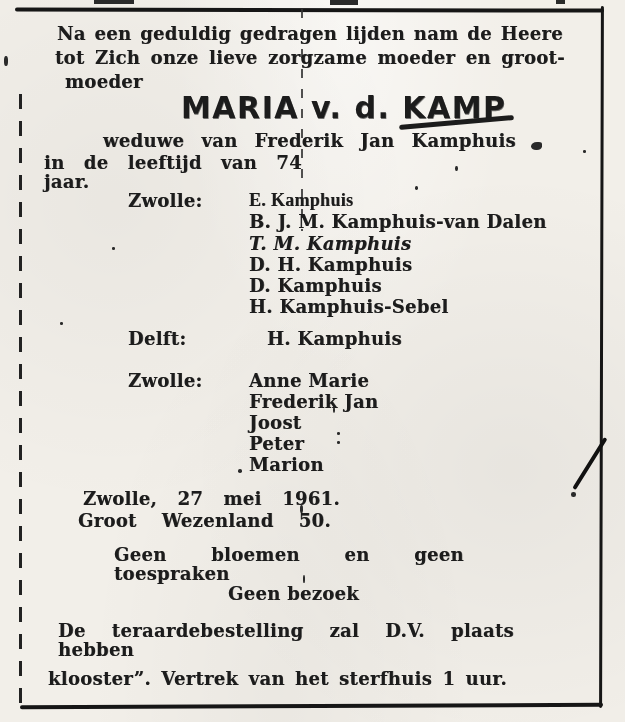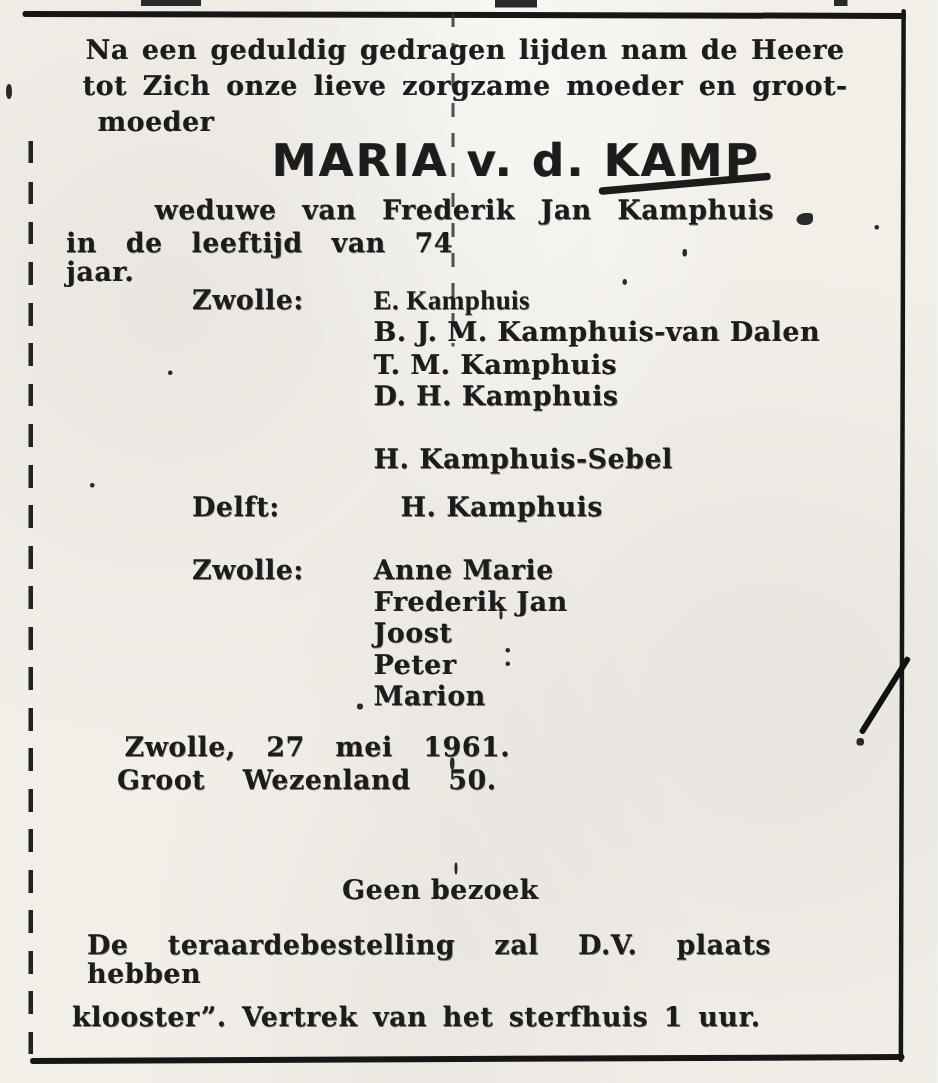--- a/index.html
+++ b/index.html
@@ -62,37 +62,39 @@
     <span>MARIA v. d.</span>
     <span class="surname">KAMP</span>
   </div>
 
   <div class="line jline" style="left:103px; top:131px; width:413px;">weduwe van Frederik Jan Kamphuis</div>
   <div class="line jline" style="left:44px; top:153px; width:258px;">in de leeftijd van 74 jaar.</div>
 
   <div class="line place-label" style="top:191px;">Zwolle:</div>
   <div class="line member" style="top:191px;font-family:Liberation Serif, serif;">E. Kamphuis</div>
   <div class="line member" style="top:212px;">B. J. M. Kamphuis-van Dalen</div>
-  <div class="line member" style="top:234px;">T. M. Kamphuis</div>
+  <div class="line member" style="top:234px;font-style:italic;">T. M. Kamphuis</div>
   <div class="line member" style="top:255px;">D. H. Kamphuis</div>
+  <div class="line member" style="top:276px;">D. Kamphuis</div>
   <div class="line member" style="top:297px;">H. Kamphuis-Sebel</div>
 
   <div class="line place-label" style="top:329px;">Delft:</div>
   <div class="line member" style="top:329px;margin-left:18px;">H. Kamphuis</div>
 
   <div class="line place-label" style="top:371px;">Zwolle:</div>
   <div class="line member" style="top:371px;">Anne Marie</div>
   <div class="line member" style="top:392px;">Frederik Jan</div>
   <div class="line member" style="top:413px;">Joost</div>
   <div class="line member" style="top:434px;">Peter</div>
   <div class="line member" style="top:455px;">Marion</div>
 
   <div class="line jline" style="left:57px; top:489px; width:257px;margin-left:26px;">Zwolle, 27 mei 1961.</div>
   <div class="line jline" style="left:78px; top:511px; width:253px;">Groot Wezenland 50.</div>
 
+  <div class="line jline" style="left:114px; top:545px; width:350px;">Geen bloemen en geen toespraken</div>
   <div class="line" style="left:228px; top:584px;">Geen bezoek</div>
 
   <div class="line jline" style="left:58px; top:621px; width:456px;">De teraardebestelling zal D.V. plaats hebben</div>
   <div class="line jline" style="left:48px; top:669px; width:459px;">klooster”. Vertrek van het sterfhuis 1 uur.</div>
 
   <div>
     <div class="speck" style="left:531px; top:142px; width:11px; height:8px; border-radius:60% 30% 50% 50%;"></div>
     <div class="speck" style="left:583px; top:150px; width:3px; height:3px;"></div>
     <div class="speck" style="left:455px; top:166px; width:3px; height:5px;"></div>
     <div class="speck" style="left:350px; top:245px; width:3px; height:3px;"></div>

